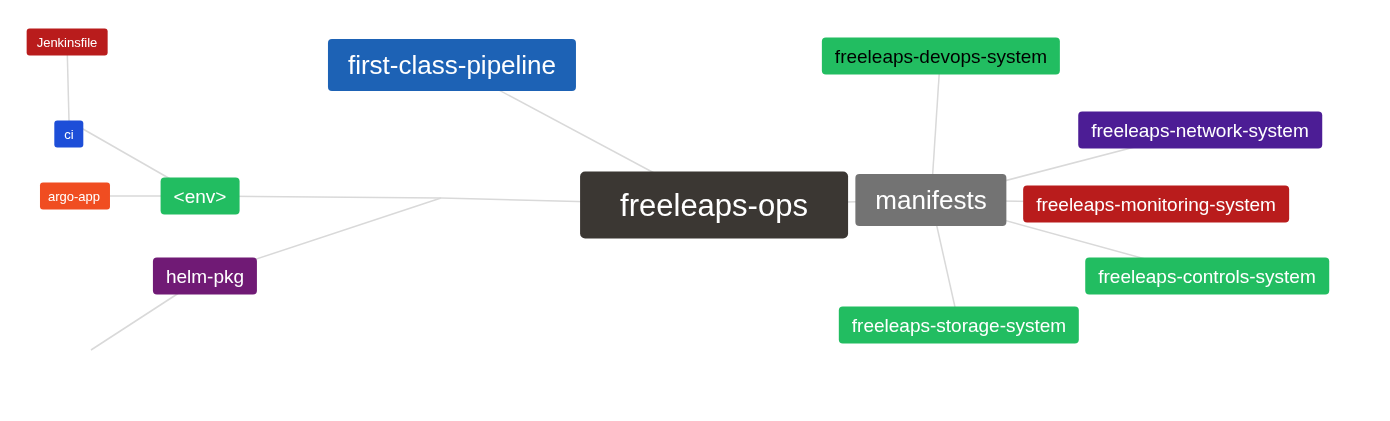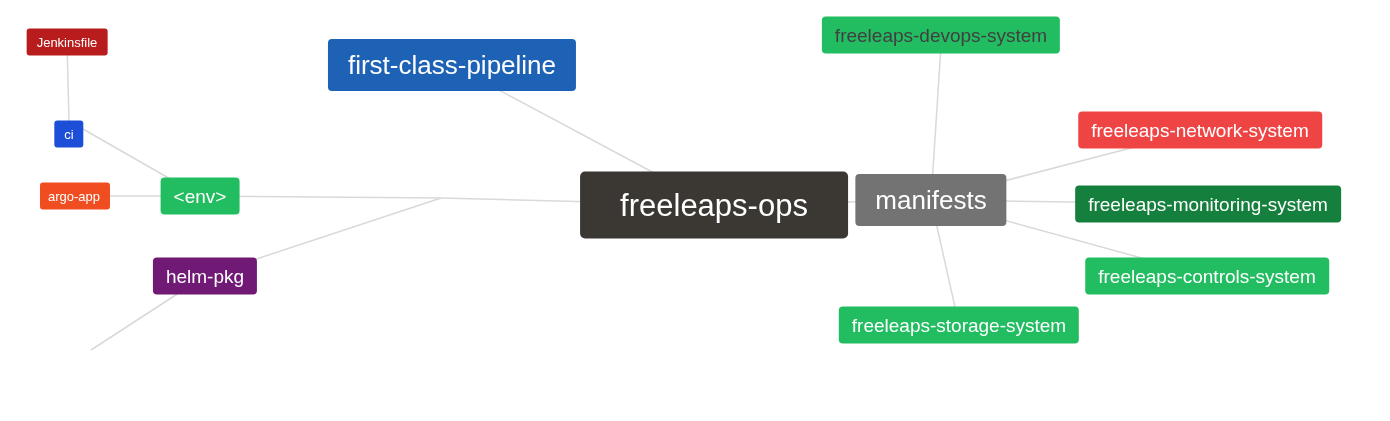--- a/index.html
+++ b/index.html
@@ -71,21 +71,21 @@
       <line x1="931" y1="200" x2="1200" y2="130" stroke="#d9d9d9" stroke-width="1.5"></line>
       <line x1="931" y1="200" x2="1212" y2="204" stroke="#d9d9d9" stroke-width="1.5"></line>
       <line x1="931" y1="200" x2="1207" y2="276" stroke="#d9d9d9" stroke-width="1.5"></line>
       <line x1="931" y1="200" x2="959" y2="325" stroke="#d9d9d9" stroke-width="1.5"></line>
     </svg>
 <div class="node root" style="left: 714px; top: 205px; background: rgb(59, 55, 51); color: rgb(255, 255, 255);">freeleaps-ops</div>
     <div class="node primary" style="left: 452px; top: 65px; background: rgb(29, 98, 181); color: rgb(255, 255, 255);">first-class-pipeline</div>
     <div class="node primary" style="left: 931px; top: 200px; background: #737373; color: rgb(255, 255, 255);">manifests</div>
     <div class="node secondary" style="left: 200px; top: 196px; background: rgb(34, 189, 97); color: rgb(255, 255, 255);">&lt;env&gt;</div>
     <div class="node secondary" style="left: 205px; top: 276px; background: #701a75; color: rgb(255, 255, 255);">helm-pkg</div>
-    <div class="node secondary" style="left: 941px; top: 35px; background: rgb(34, 189, 97); color: #404040;">freeleaps-devops-system</div>
-    <div class="node secondary" style="left: 1200px; top: 130px; background: #ef4444; color: rgb(255, 255, 255);">freeleaps-network-system</div>
-    <div class="node secondary" style="left: 1208px; top: 204px; background: #15803d; color: rgb(255, 255, 255);">freeleaps-monitoring-system</div>
+    <div class="node secondary" style="left: 941px; top: 56px; background: rgb(34, 189, 97); color: #000000;">freeleaps-devops-system</div>
+    <div class="node secondary" style="left: 1200px; top: 130px; background: #4c1d95; color: rgb(255, 255, 255);">freeleaps-network-system</div>
+    <div class="node secondary" style="left: 1156px; top: 204px; background: #b91c1c; color: rgb(255, 255, 255);">freeleaps-monitoring-system</div>
     <div class="node secondary" style="left: 1207px; top: 276px; background: rgb(34, 189, 97); color: rgb(255, 255, 255);">freeleaps-controls-system</div>
     <div class="node secondary" style="left: 959px; top: 325px; background: rgb(34, 189, 97); color: rgb(255, 255, 255);">freeleaps-storage-system</div>
     <div class="node leaf-orange" style="left: 67px; top: 42px; background: #b91c1c; color: rgb(255, 255, 255);">Jenkinsfile</div>
     <div class="node leaf-red" style="left: 69px; top: 134px; background: #1d4ed8; color: rgb(255, 255, 255);">ci</div>
     <div class="node leaf-red" style="left: 75px; top: 196px; background: rgb(240, 77, 33); color: rgb(255, 255, 255); padding-left: 8px;">argo-app</div>
   </div>
 
 </body></html>

